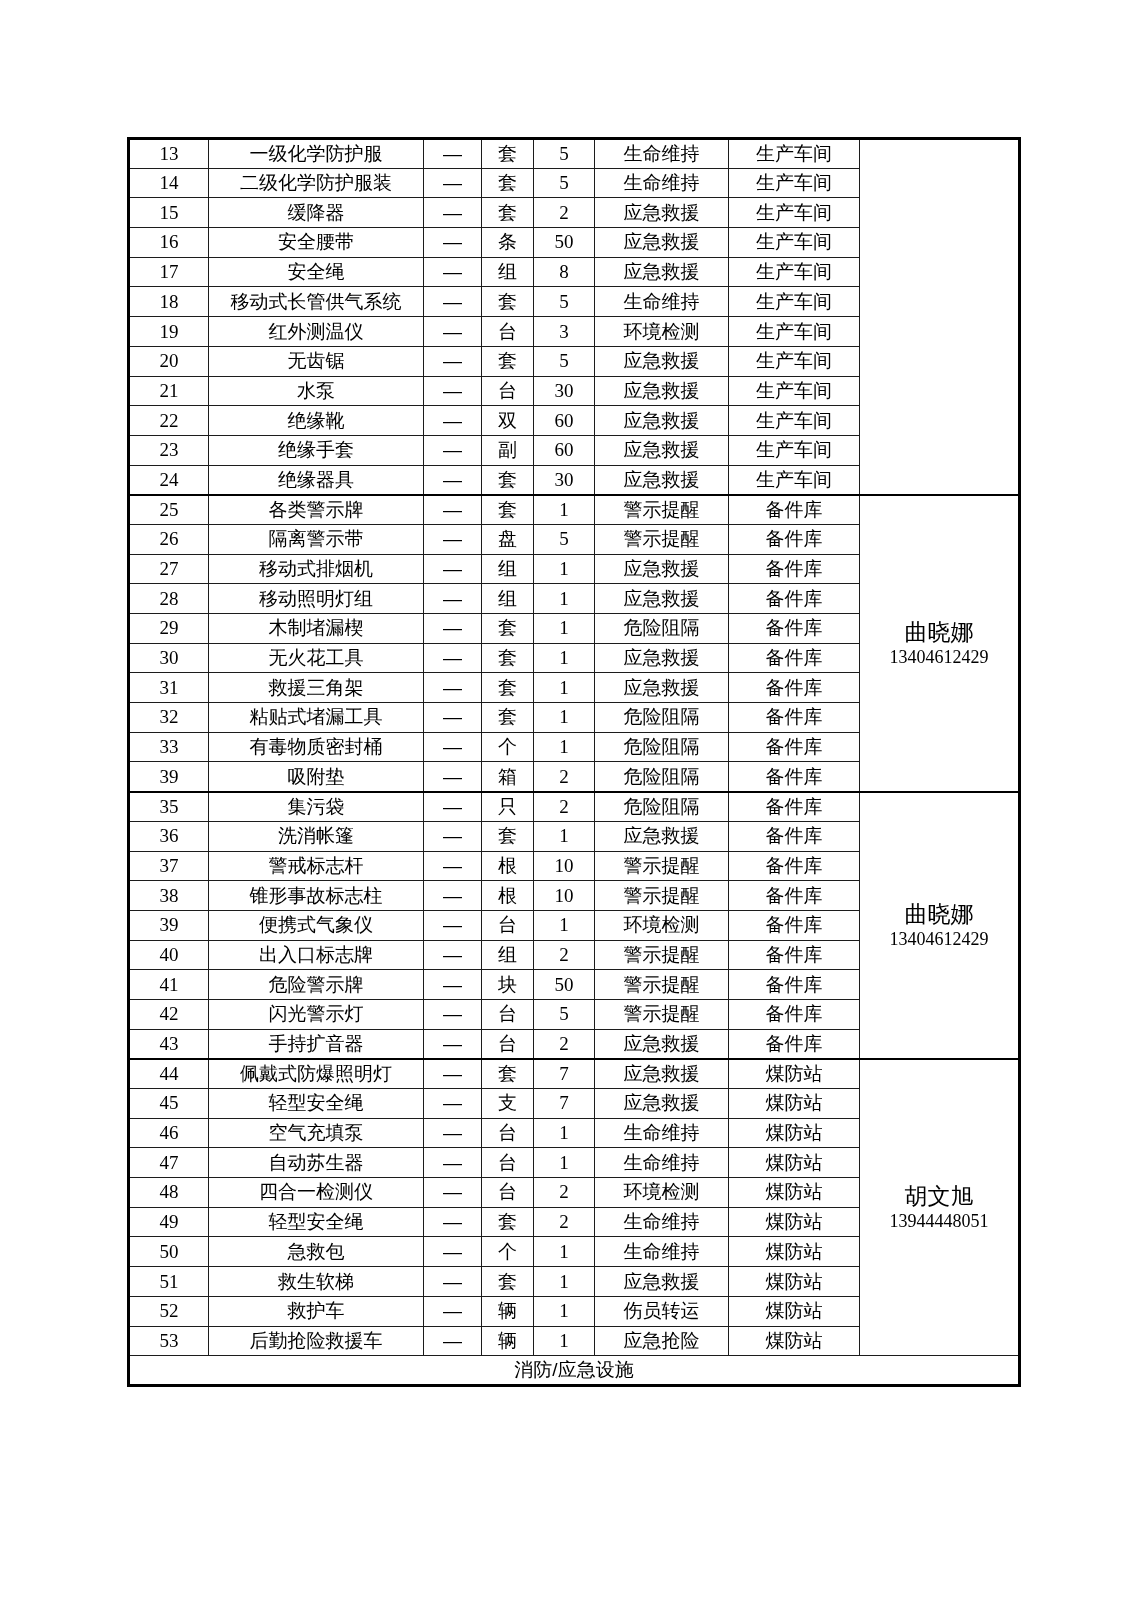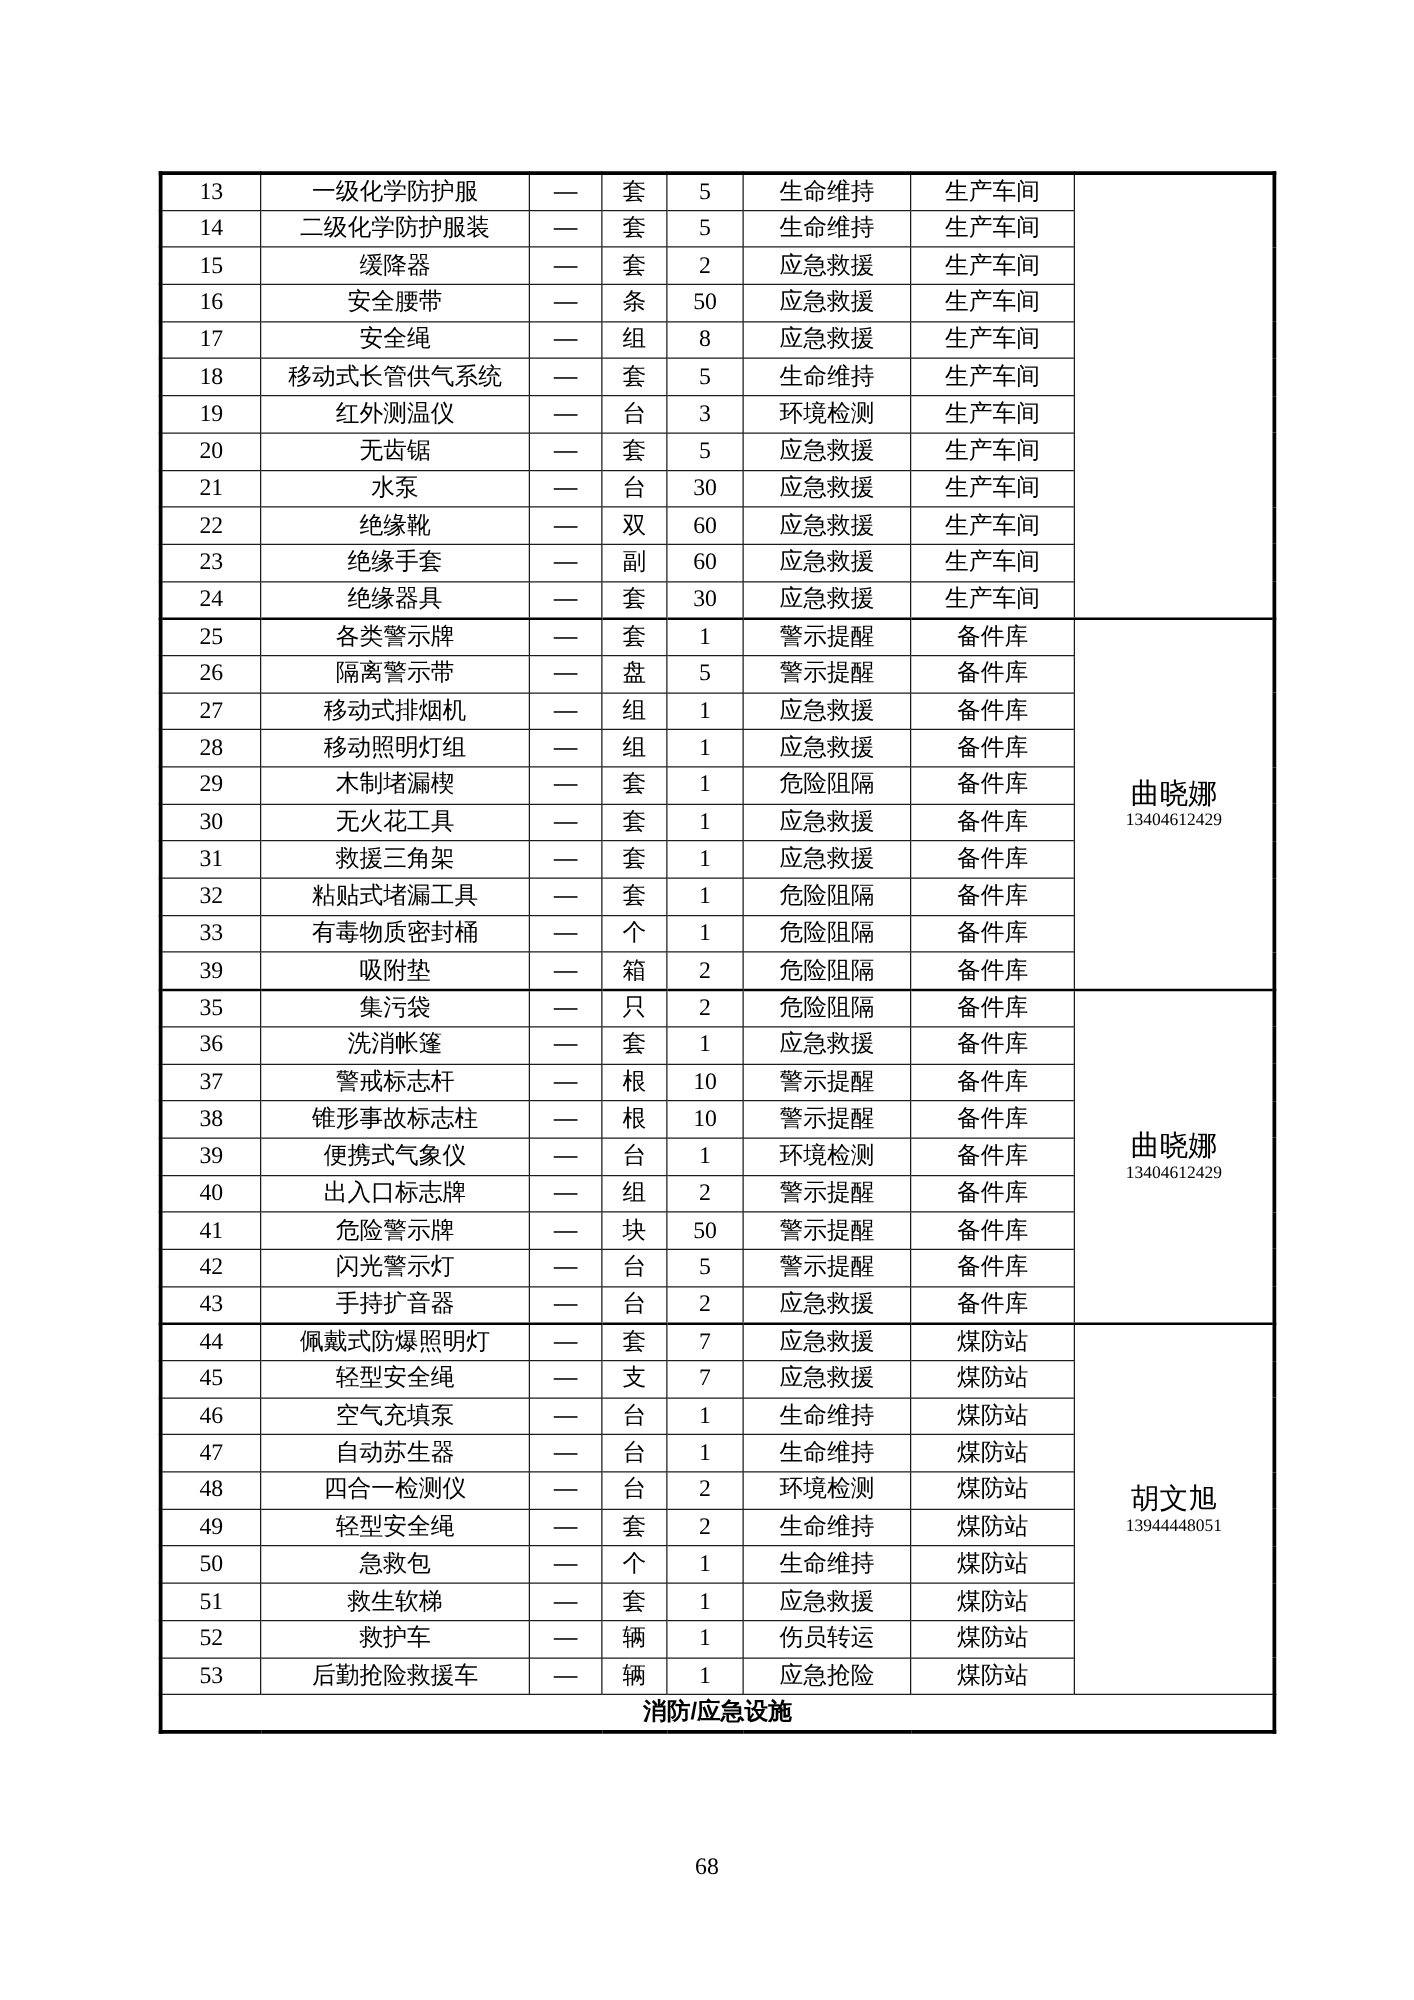--- a/index.html
+++ b/index.html
@@ -39,26 +39,26 @@
   }
   td.c-model { font-size: 18px; }
   tr.group-start td { border-top: 2.5px solid #000; }
   td.contact-cell {
     white-space: normal;
     vertical-align: middle;
   }
   td.contact-cell .contact-name { font-size: 23px; }
   td.contact-cell .contact-phone {
     font-family: "Liberation Serif", serif;
-    font-size: 14px;
+    font-size: 18px;
     margin-top: 2px;
   }
   td.footer-cell {
     height: 31px;
-    font-weight: bold;
+    font-weight: normal;
     font-size: 20px;
     border-top: 2px solid #000;
   }
   .page-number {
     position: absolute;
     top: 1483px;
     left: 0;
     width: 100%;
     text-align: center;
     font-family: "Liberation Serif", serif;
@@ -469,15 +469,14 @@
           <td class="c-location">煤防站</td>
         </tr>
       </tbody>
     <tbody>
       <tr>
         <td colspan="8" class="footer-cell">消防/应急设施</td>
       </tr>
     </tbody>
   </table>
 
-  <div class="page-number">68</div>
 
 </div>
 
 </body></html>

